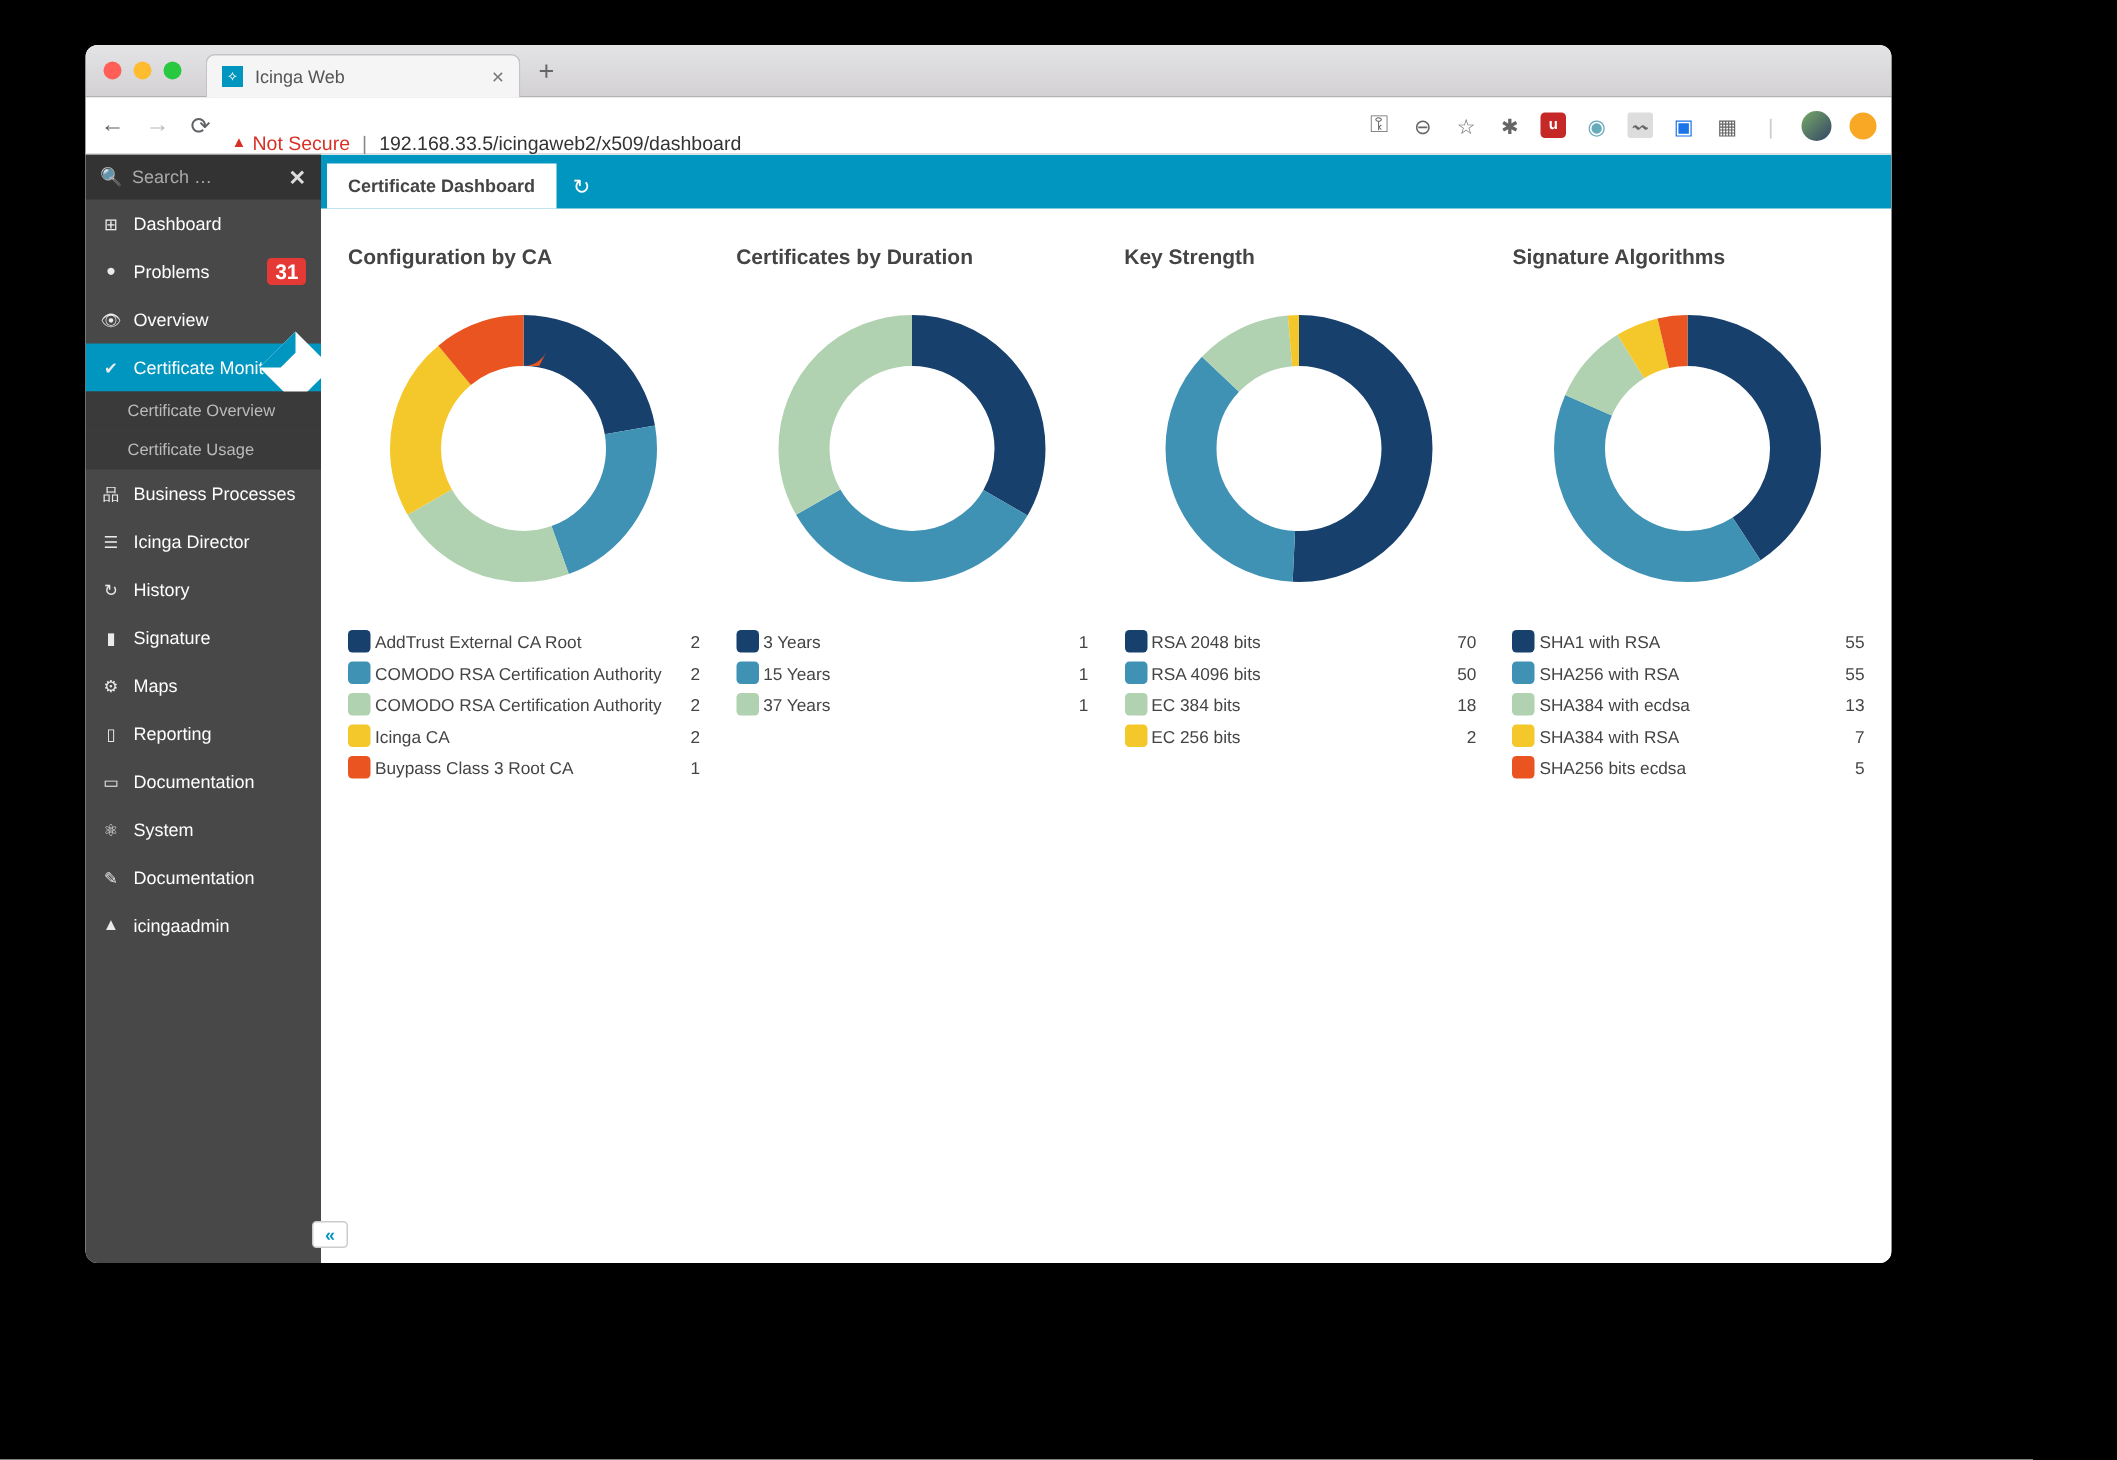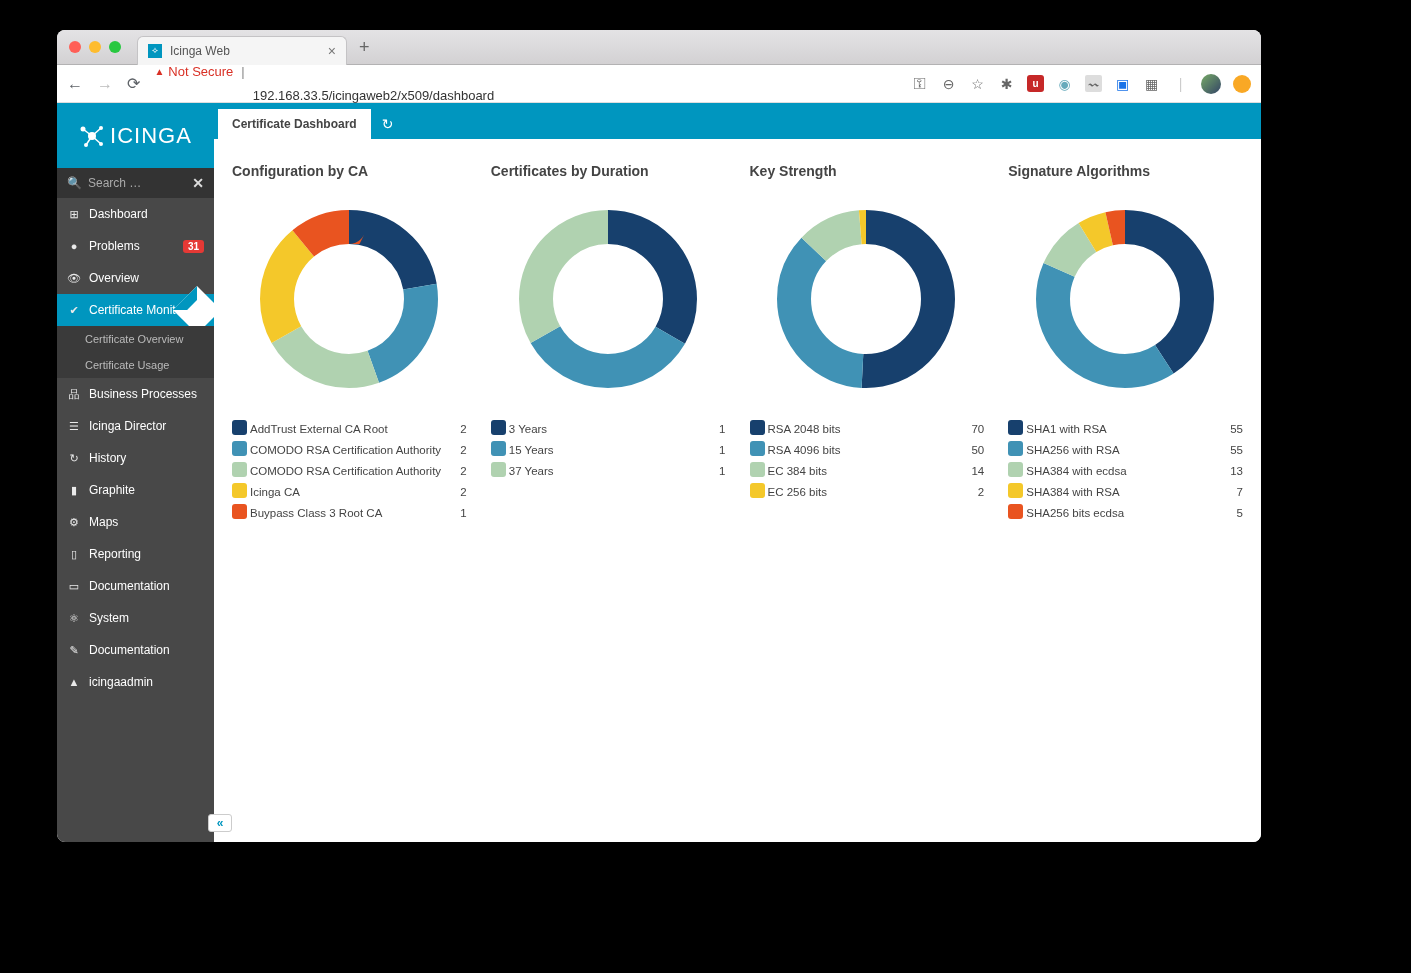--- a/index.html
+++ b/index.html
@@ -65,21 +65,21 @@
 .navbar {
   height: 38px;
   background: #fff;
   border-bottom: 1px solid #dedede;
   display: flex;
   align-items: center;
   padding: 0 10px;
   gap: 14px;
 }
 .nav-btn { color: #5f6368; font-size: 16px; cursor: pointer; }
-.url-area { display: flex; align-items: flex-start; gap: 8px; flex: 1; font-size: 13px; color: #555; }
+.url-area { display: flex; align-items: flex-end; gap: 8px; flex: 1; font-size: 13px; color: #555; }
 .not-secure { color: #d93025; display: flex; align-items: center; gap: 4px; font-size: 13px; }
 .not-secure::before { content: "▲"; font-size: 10px; }
 .url-sep { color: #888; }
 .url { color: #333; margin-top: 24px; }
 .ext-icons { display: flex; align-items: center; gap: 12px; }
 .ext-icon { width: 17px; height: 17px; display: inline-flex; align-items: center; justify-content: center; font-size: 14px; color: #666; }
 .avatar { width: 20px; height: 20px; border-radius: 50%; background: linear-gradient(135deg,#7a6,#346); }
 .orange-dot { width: 18px; height: 18px; border-radius: 50%; background: #f9a825; }
 
 
@@ -107,21 +107,21 @@
 .nav-item.active::after {
   content: ""; position: absolute; right: -10px; top: 50%; transform: translateY(-50%);
   border: 10px solid transparent; border-left-color: #0096bf; width: 0; height: 0;
   filter: none;
 }
 .nav-item.active-pointer::after {
   content: ""; position: absolute; right: 0px; top: 50%; transform: translate(0,-50%) rotate(45deg);
   width: 14px; height: 14px; background: #fff;
 }
 .badge {
-  margin-left: auto; background: #e53935; color: #fff; font-size: 10px; font-weight: bold;
+  margin-left: auto; background: #e53935; color: #fff; font-size: 14px; font-weight: bold;
   border-radius: 3px; padding: 1px 5px;
 }
 .collapse-tab {
   position: absolute; bottom: 10px; right: -18px; width: 24px; height: 18px; background: #fff;
   border: 1px solid #ccc; border-radius: 3px; display: flex; align-items: center; justify-content: center;
   color: #0096bf; font-size: 12px; font-weight: bold;
 }
 
 .main { flex: 1; background: #fff; display: flex; flex-direction: column; overflow: hidden; }
 .topbar { height: 36px; background: #0096bf; display: flex; align-items: flex-end; padding-left: 4px; }
@@ -179,34 +179,20 @@
       <span class="ext-icon" style="color:#1a73e8">▣</span>
       <span class="ext-icon">▦</span>
       <span class="ext-icon" style="color:#ccc">|</span>
       <span class="avatar"></span>
       <span class="orange-dot"></span>
     </div>
   </div>
 
   <div class="app">
     <div class="sidebar">
-      <div class="logo">
-        <svg class="logo-icon" width="26" height="26" viewBox="0 0 26 26">
-          <circle cx="13" cy="13" r="4" fill="#fff"></circle>
-          <circle cx="4" cy="6" r="2.5" fill="#fff"></circle>
-            <line x1="13" y1="13" x2="4" y2="6" stroke="#fff" stroke-width="1.5"></line>
-          <circle cx="22" cy="5" r="2" fill="#fff"></circle>
-            <line x1="13" y1="13" x2="22" y2="5" stroke="#fff" stroke-width="1.5"></line>
-          <circle cx="22" cy="21" r="2" fill="#fff"></circle>
-            <line x1="13" y1="13" x2="22" y2="21" stroke="#fff" stroke-width="1.5"></line>
-          <circle cx="7" cy="22" r="2" fill="#fff"></circle>
-            <line x1="13" y1="13" x2="7" y2="22" stroke="#fff" stroke-width="1.5"></line>
-        </svg>
-        <span>ICINGA</span>
-      </div>
       <div class="search-row">
         <span class="sicon">🔍</span>
         <span style="color:#aaa">Search …</span>
         <span class="clear">✕</span>
       </div>
       <div id="nav-list">
           <div class="nav-item">
             <span class="nicon">⊞</span>
             <span>Dashboard</span>
           </div>
@@ -236,21 +222,21 @@
           <div class="nav-item">
             <span class="nicon">☰</span>
             <span>Icinga Director</span>
           </div>
           <div class="nav-item">
             <span class="nicon">↻</span>
             <span>History</span>
           </div>
           <div class="nav-item">
             <span class="nicon">▮</span>
-            <span>Graphite</span>
+            <span>Signature</span>
           </div>
           <div class="nav-item">
             <span class="nicon">⚙</span>
             <span>Maps</span>
           </div>
           <div class="nav-item">
             <span class="nicon">▯</span>
             <span>Reporting</span>
           </div>
           <div class="nav-item">
@@ -356,21 +342,21 @@
                 <span class="legend-val">70</span>
               </div>
               <div class="legend-row">
                 <span class="swatch" style="background: rgb(64, 146, 181);"></span>
                 <span class="legend-label">RSA 4096 bits</span>
                 <span class="legend-val">50</span>
               </div>
               <div class="legend-row">
                 <span class="swatch" style="background: rgb(176, 210, 176);"></span>
                 <span class="legend-label">EC 384 bits</span>
-                <span class="legend-val">14</span>
+                <span class="legend-val">18</span>
               </div>
               <div class="legend-row">
                 <span class="swatch" style="background: rgb(244, 200, 42);"></span>
                 <span class="legend-label">EC 256 bits</span>
                 <span class="legend-val">2</span>
               </div>
             </div>
           </div>
           <div class="panel">
             <h3>Signature Algorithms</h3>

